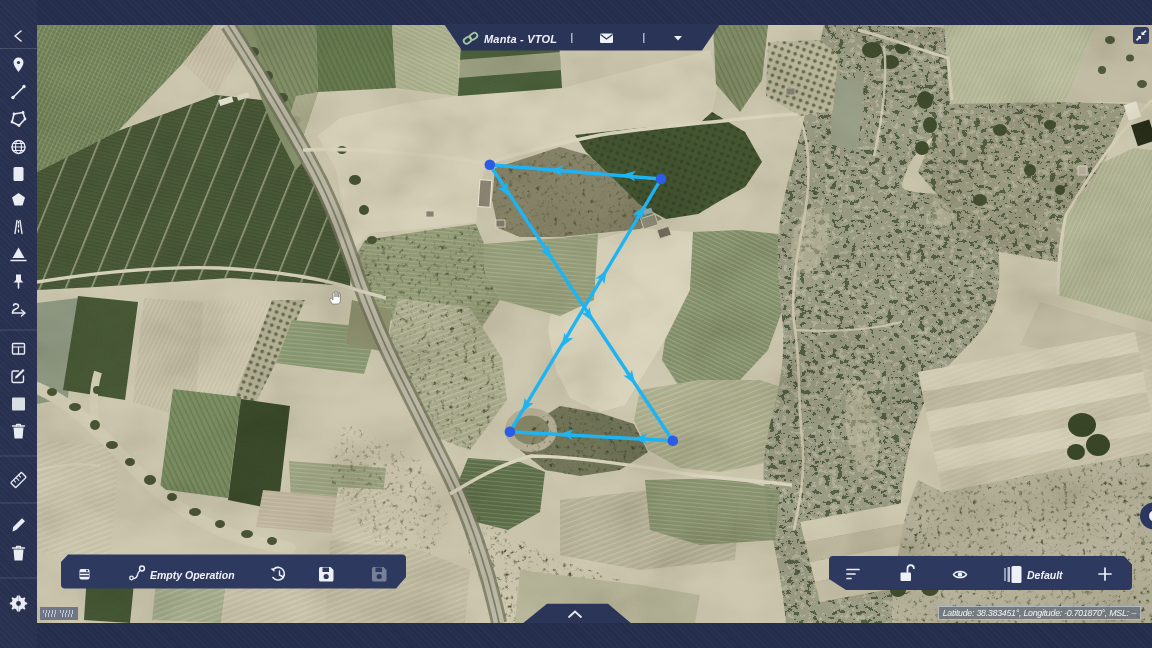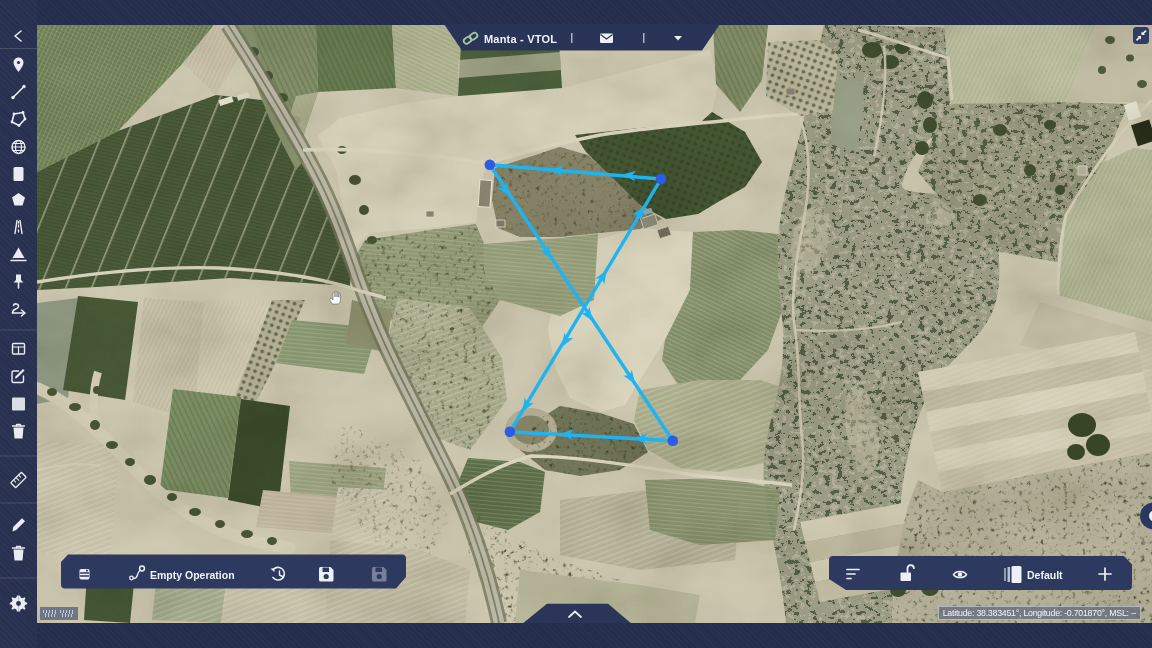--- a/index.html
+++ b/index.html
@@ -1,17 +1,17 @@
 <!DOCTYPE html>
 <html><head>
 <meta charset="utf-8">
 <style>
   html,body{margin:0;padding:0;width:1152px;height:648px;overflow:hidden;
     background:#262e4e;font-family:"Liberation Sans",sans-serif;}
-  #stage{position:absolute;left:0;top:0;width:1152px;height:648px;}
+  #stage{position:absolute;left:0;top:0;width:1152px;height:648px;font-style:italic;}
   .hatch{background-image:repeating-linear-gradient(45deg,rgba(255,255,255,0.02) 0 1px,rgba(0,0,0,0.05) 1px 2px,rgba(0,0,0,0) 2px 4px);}
 </style>
 </head>
 <body>
 <div id="stage">
 
   <div class="hatch" style="position:absolute;left:0;top:0;width:1152px;height:648px;background-color:#262e4e;"></div>
 
   <svg id="mapsvg" style="position:absolute;left:0;top:0" width="1152" height="648" viewBox="0 0 1152 648">
     <defs>

